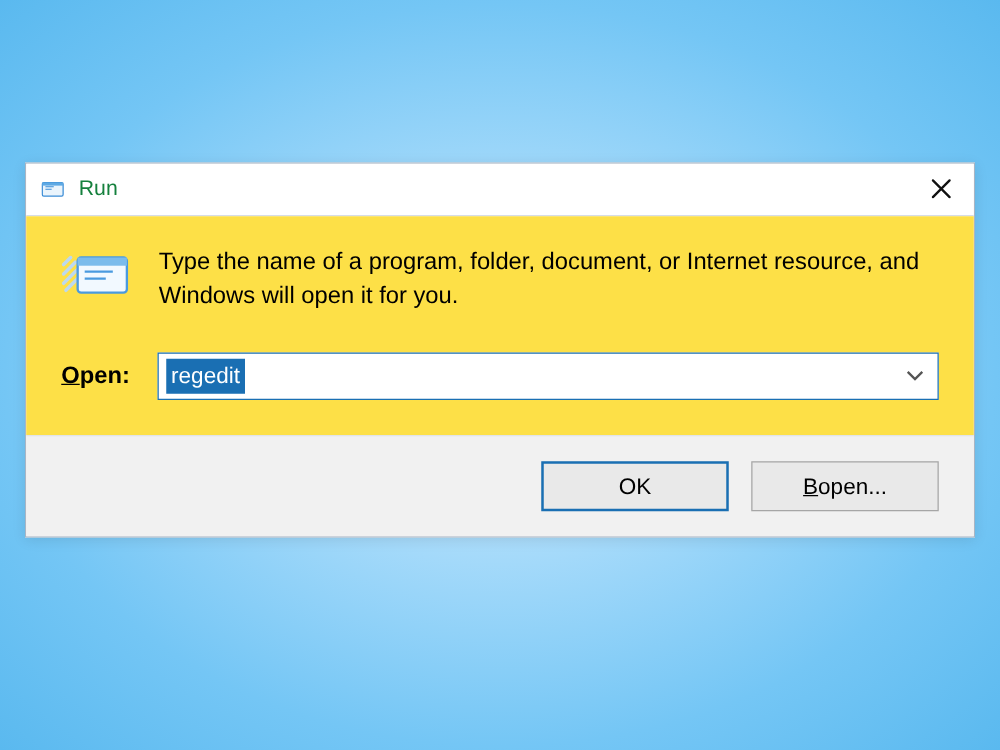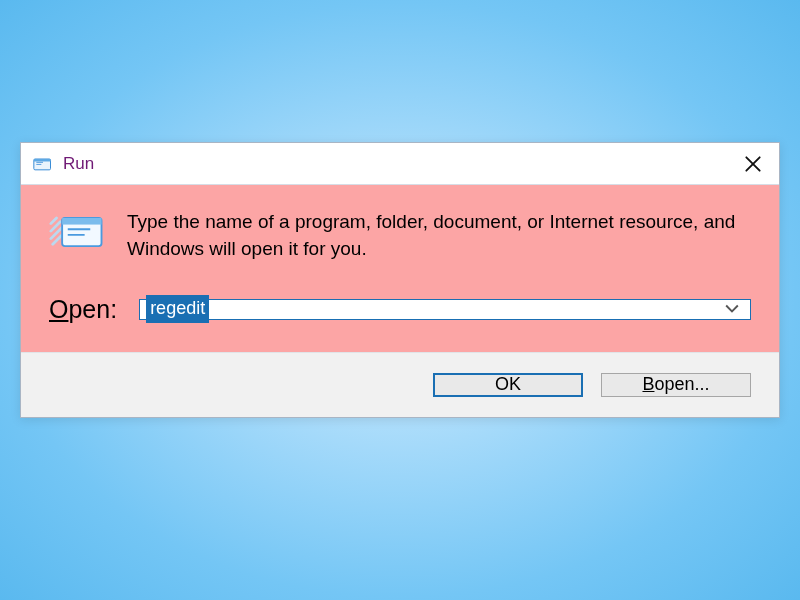--- a/index.html
+++ b/index.html
@@ -35,36 +35,36 @@
       border-bottom: 1px solid #d6dde6;
       background: #fff;
     }
     .titlebar-icon {
       width: 20px;
       height: 16px;
       margin-right: 10px;
     }
     .titlebar-title {
       font-size: 17px;
-      color: #701a75;
+      color: #15803d;
     }
     .titlebar-close {
       margin-left: auto;
       width: 28px;
       height: 28px;
       display: flex;
       align-items: center;
       justify-content: center;
       font-size: 22px;
       font-weight: 300;
       cursor: pointer;
       color: #111;
     }
     .client-top {
-      background: #fca5a5;
+      background: #fde047;
       padding: 24px 28px 28px 28px;
     }
     .hero {
       display: flex;
       align-items: flex-start;
       gap: 18px;
     }
     .hero-icon {
       width: 60px;
       height: 48px;
@@ -75,31 +75,32 @@
       line-height: 1.4;
       color: #000;
     }
     .open-row {
       display: flex;
       align-items: center;
       margin-top: 32px;
       gap: 22px;
     }
     .open-label {
-      font-size: 25px;
+      font-size: 19px;
+      font-weight: bold;
     }
     .open-label .accel {
       text-decoration: underline;
     }
     .combo {
       flex: 1;
       display: flex;
       align-items: center;
       border: 1px solid #1a6fb3;
-      height: 21px;
+      height: 38px;
       padding: 0 8px 0 6px;
       background: #fff;
     }
     .combo-sel {
       display: inline-block;
       background: #1a6fb3;
       color: #fff;
       padding: 2px 4px;
       font-size: 18px;
       line-height: 1.3;
@@ -115,21 +116,21 @@
     .button-row {
       background: #f1f1f1;
       padding: 20px 28px;
       display: flex;
       justify-content: flex-end;
       gap: 18px;
       border-top: 1px solid #e1e4e8;
     }
     .btn {
       min-width: 150px;
-      height: 24px;
+      height: 40px;
       background: #e9e9e9;
       border: 1px solid #a6a6a6;
       font-size: 18px;
       font-family: inherit;
       cursor: pointer;
       display: flex;
       align-items: center;
       justify-content: center;
     }
     .btn.default {

